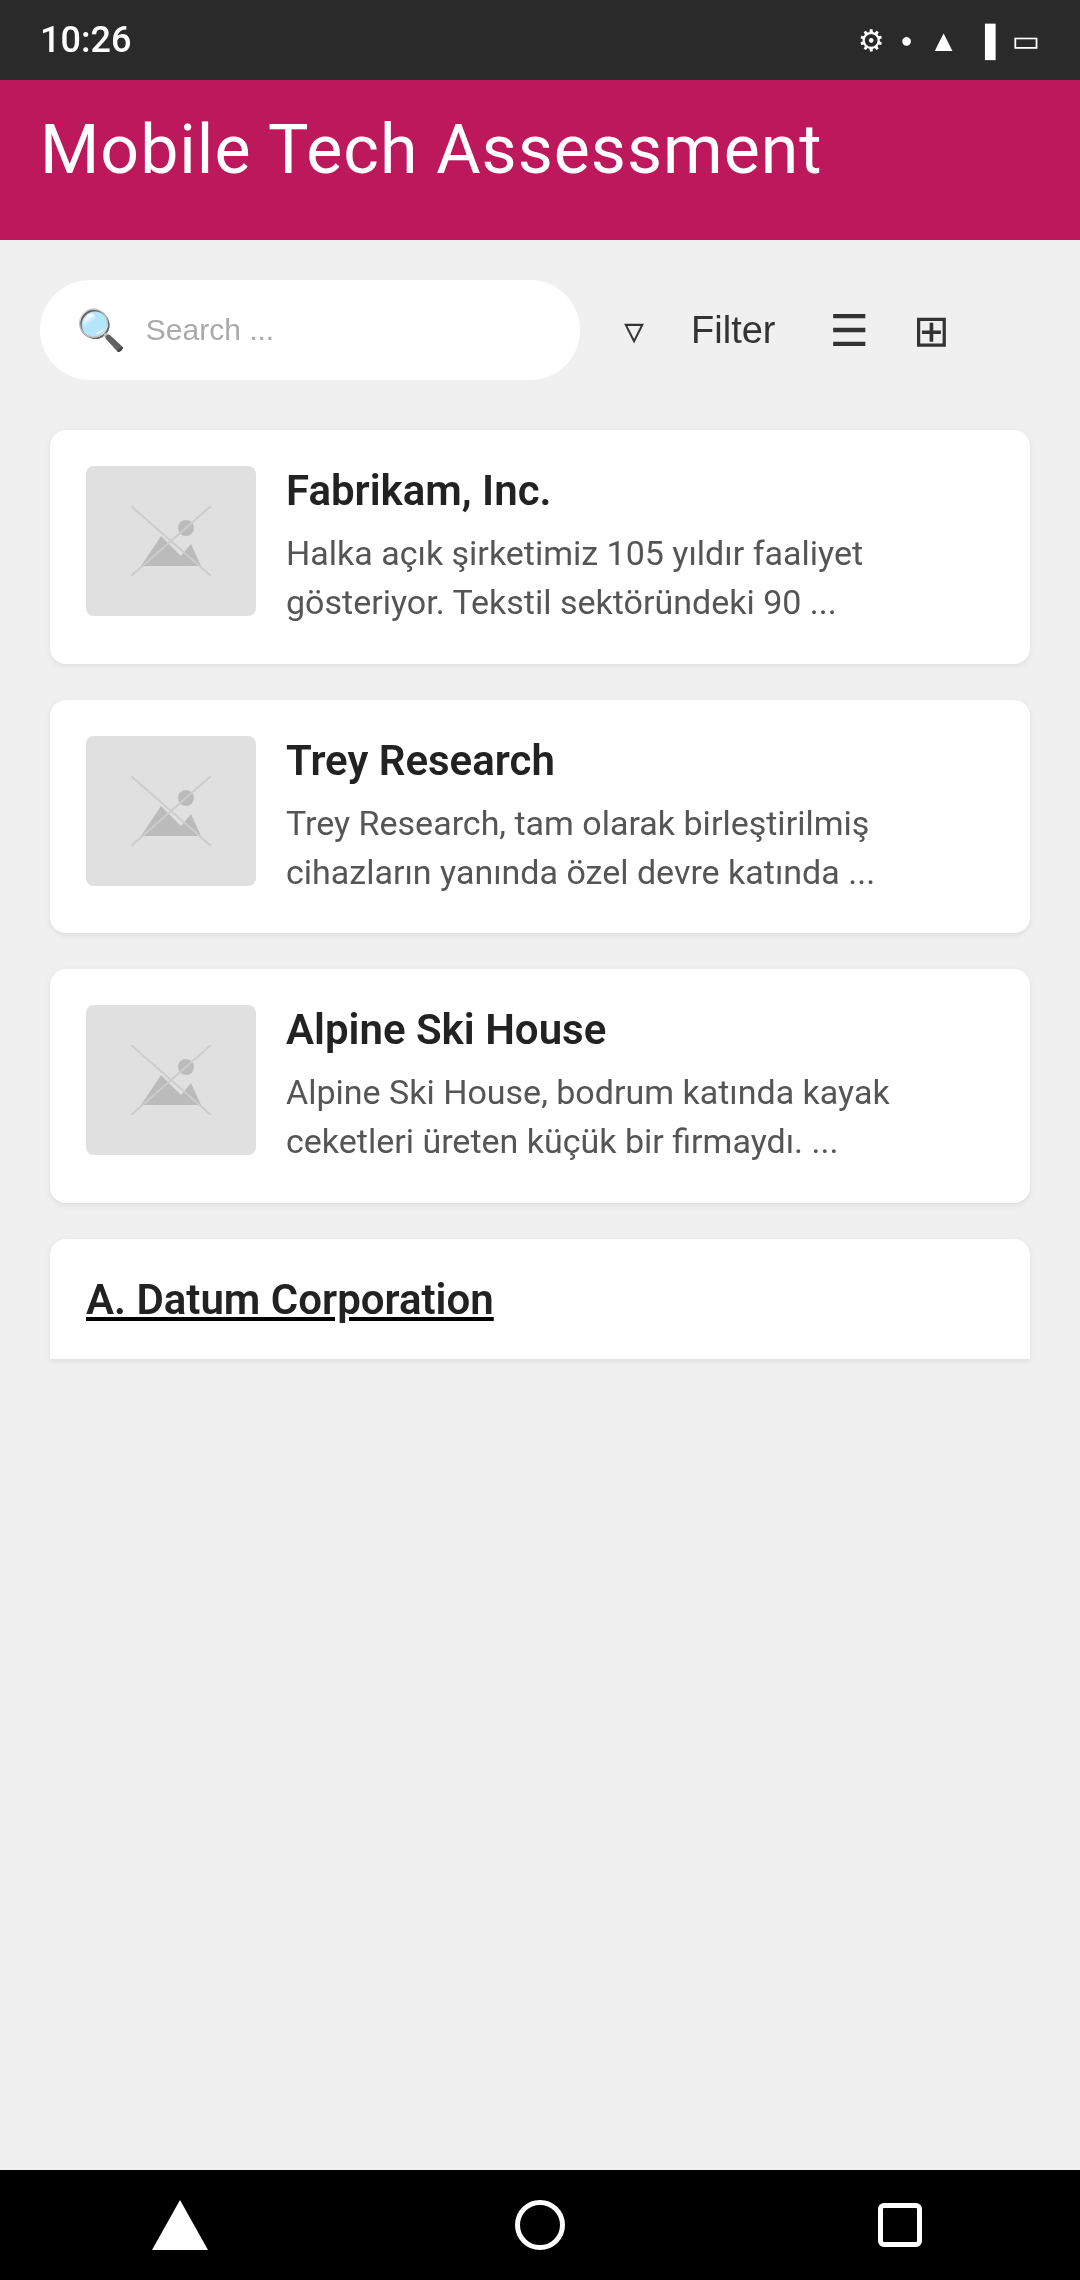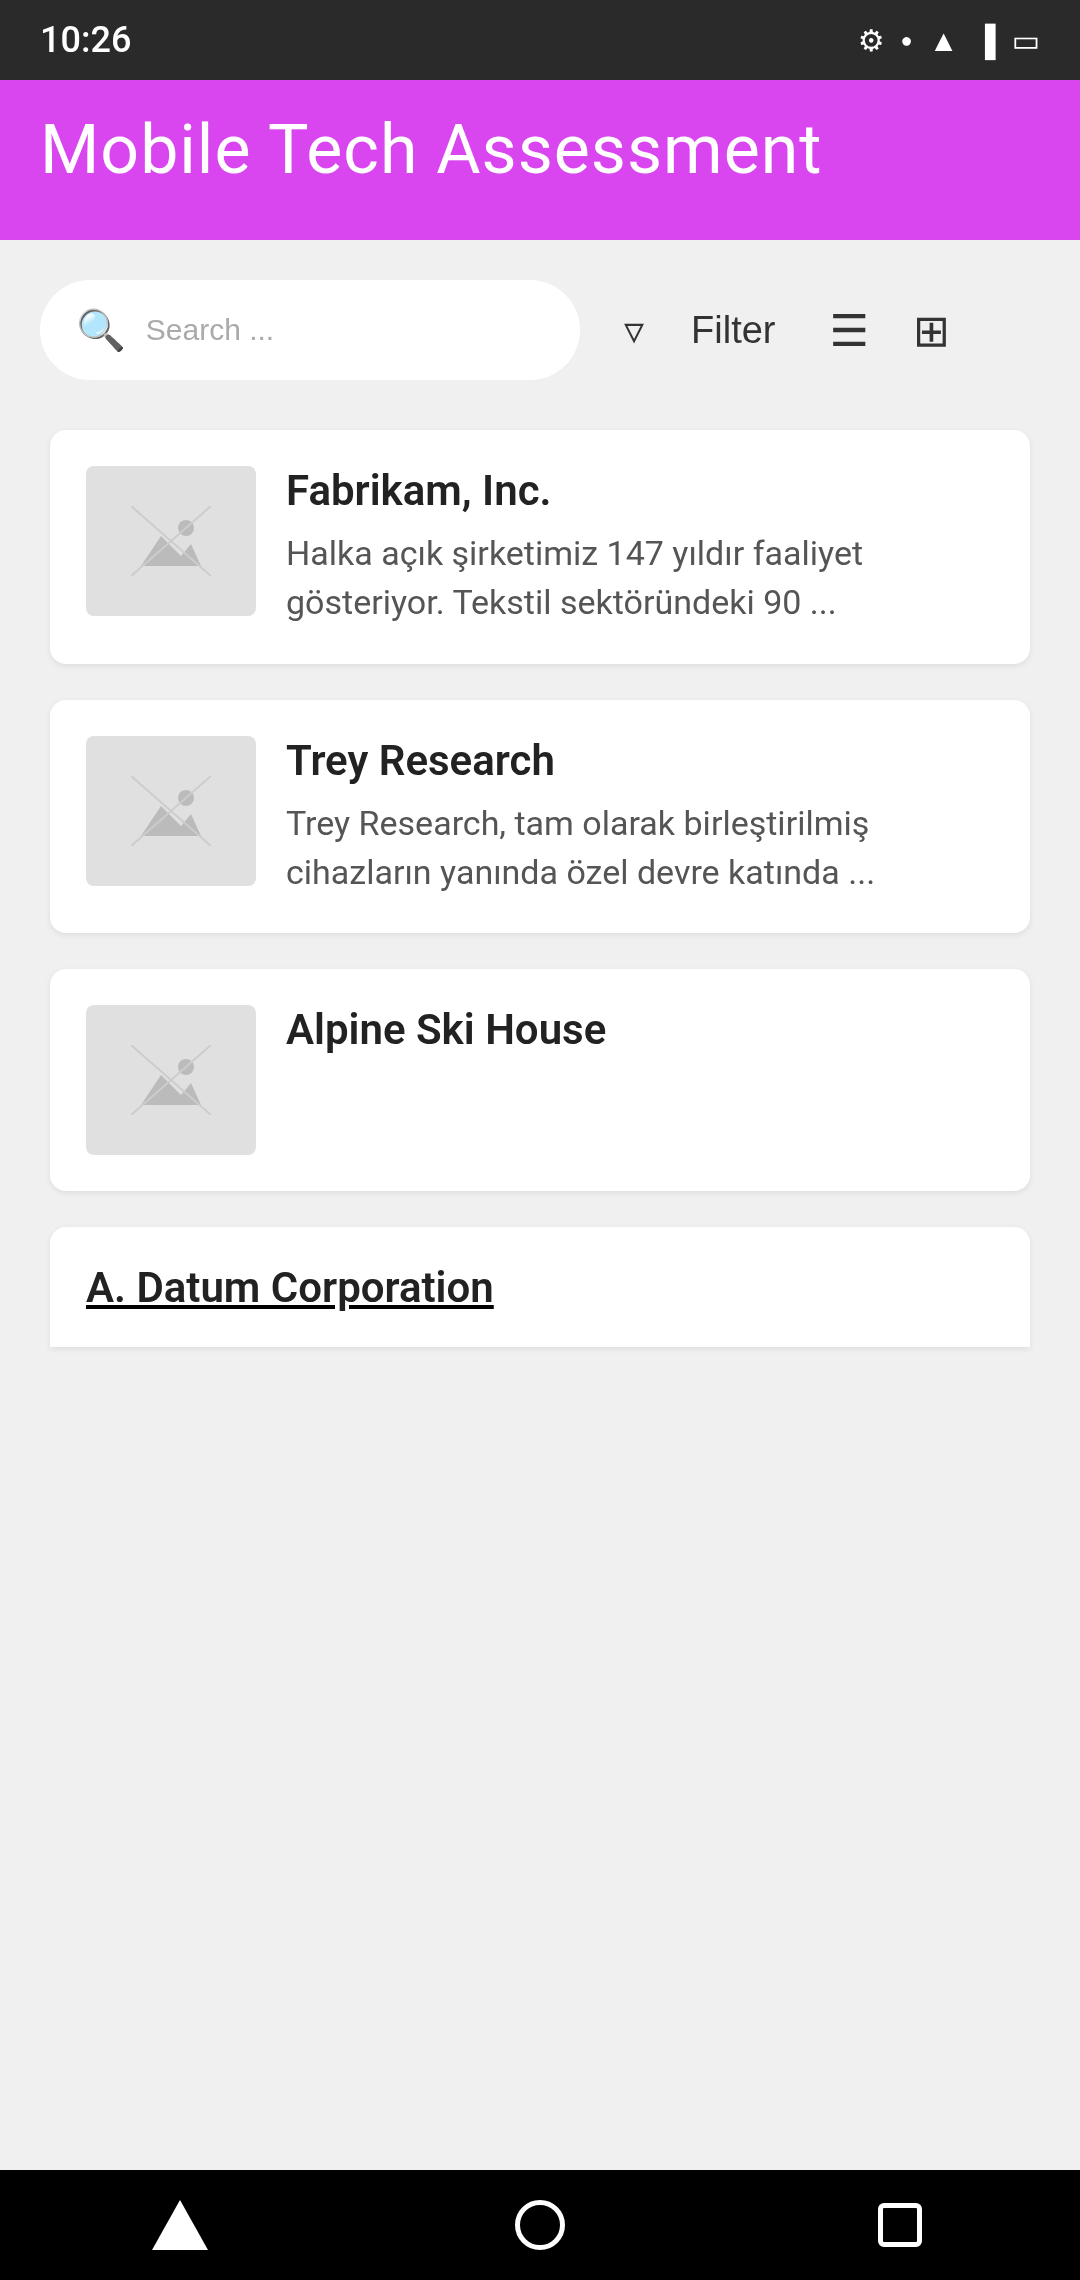--- a/index.html
+++ b/index.html
@@ -40,21 +40,21 @@
       gap: 16px;
     }
 
     .status-icon {
       color: white;
       font-size: 30px;
     }
 
     
     .header {
-      background-color: #d946ef;
+      background-color: #be185d;
       width: 100%;
       padding: 30px 40px 50px 40px;
     }
 
     .header-title {
       color: white;
       font-size: 68px;
       font-weight: 400;
       letter-spacing: 1px;
     }
@@ -314,21 +314,21 @@
         <svg width="80" height="70" viewBox="0 0 80 70" fill="none">
           <rect width="80" height="70" fill="#e0e0e0"></rect>
           <path d="M10 60 L30 30 L50 50 L60 38 L70 60Z" fill="#bbb"></path>
           <circle cx="55" cy="22" r="8" fill="#bbb"></circle>
           <line x1="0" y1="0" x2="80" y2="70" stroke="#ccc" stroke-width="2"></line>
           <line x1="80" y1="0" x2="0" y2="70" stroke="#ccc" stroke-width="2"></line>
         </svg>
       </div>
       <div class="card-content">
         <div class="card-title">Fabrikam, Inc.</div>
-        <div class="card-description">Halka açık şirketimiz 147 yıldır faaliyet gösteriyor. Tekstil sektöründeki 90 ...</div>
+        <div class="card-description">Halka açık şirketimiz 105 yıldır faaliyet gösteriyor. Tekstil sektöründeki 90 ...</div>
       </div>
     </div>
 
     <div class="card" id="card-2">
       <div class="card-image-placeholder">
         <svg width="80" height="70" viewBox="0 0 80 70" fill="none">
           <rect width="80" height="70" fill="#e0e0e0"></rect>
           <path d="M10 60 L30 30 L50 50 L60 38 L70 60Z" fill="#bbb"></path>
           <circle cx="55" cy="22" r="8" fill="#bbb"></circle>
           <line x1="0" y1="0" x2="80" y2="70" stroke="#ccc" stroke-width="2"></line>
@@ -347,20 +347,21 @@
         <svg width="80" height="70" viewBox="0 0 80 70" fill="none">
           <rect width="80" height="70" fill="#e0e0e0"></rect>
           <path d="M10 60 L30 30 L50 50 L60 38 L70 60Z" fill="#bbb"></path>
           <circle cx="55" cy="22" r="8" fill="#bbb"></circle>
           <line x1="0" y1="0" x2="80" y2="70" stroke="#ccc" stroke-width="2"></line>
           <line x1="80" y1="0" x2="0" y2="70" stroke="#ccc" stroke-width="2"></line>
         </svg>
       </div>
       <div class="card-content">
         <div class="card-title">Alpine Ski House</div>
+        <div class="card-description">Alpine Ski House, bodrum katında kayak ceketleri üreten küçük bir firmaydı. ...</div>
       </div>
     </div>
 
     <div class="card-partial" id="card-5">
       <div class="card-content">
         <div class="card-title">A. Datum Corporation</div>
       </div>
     </div>
 
   </div>

